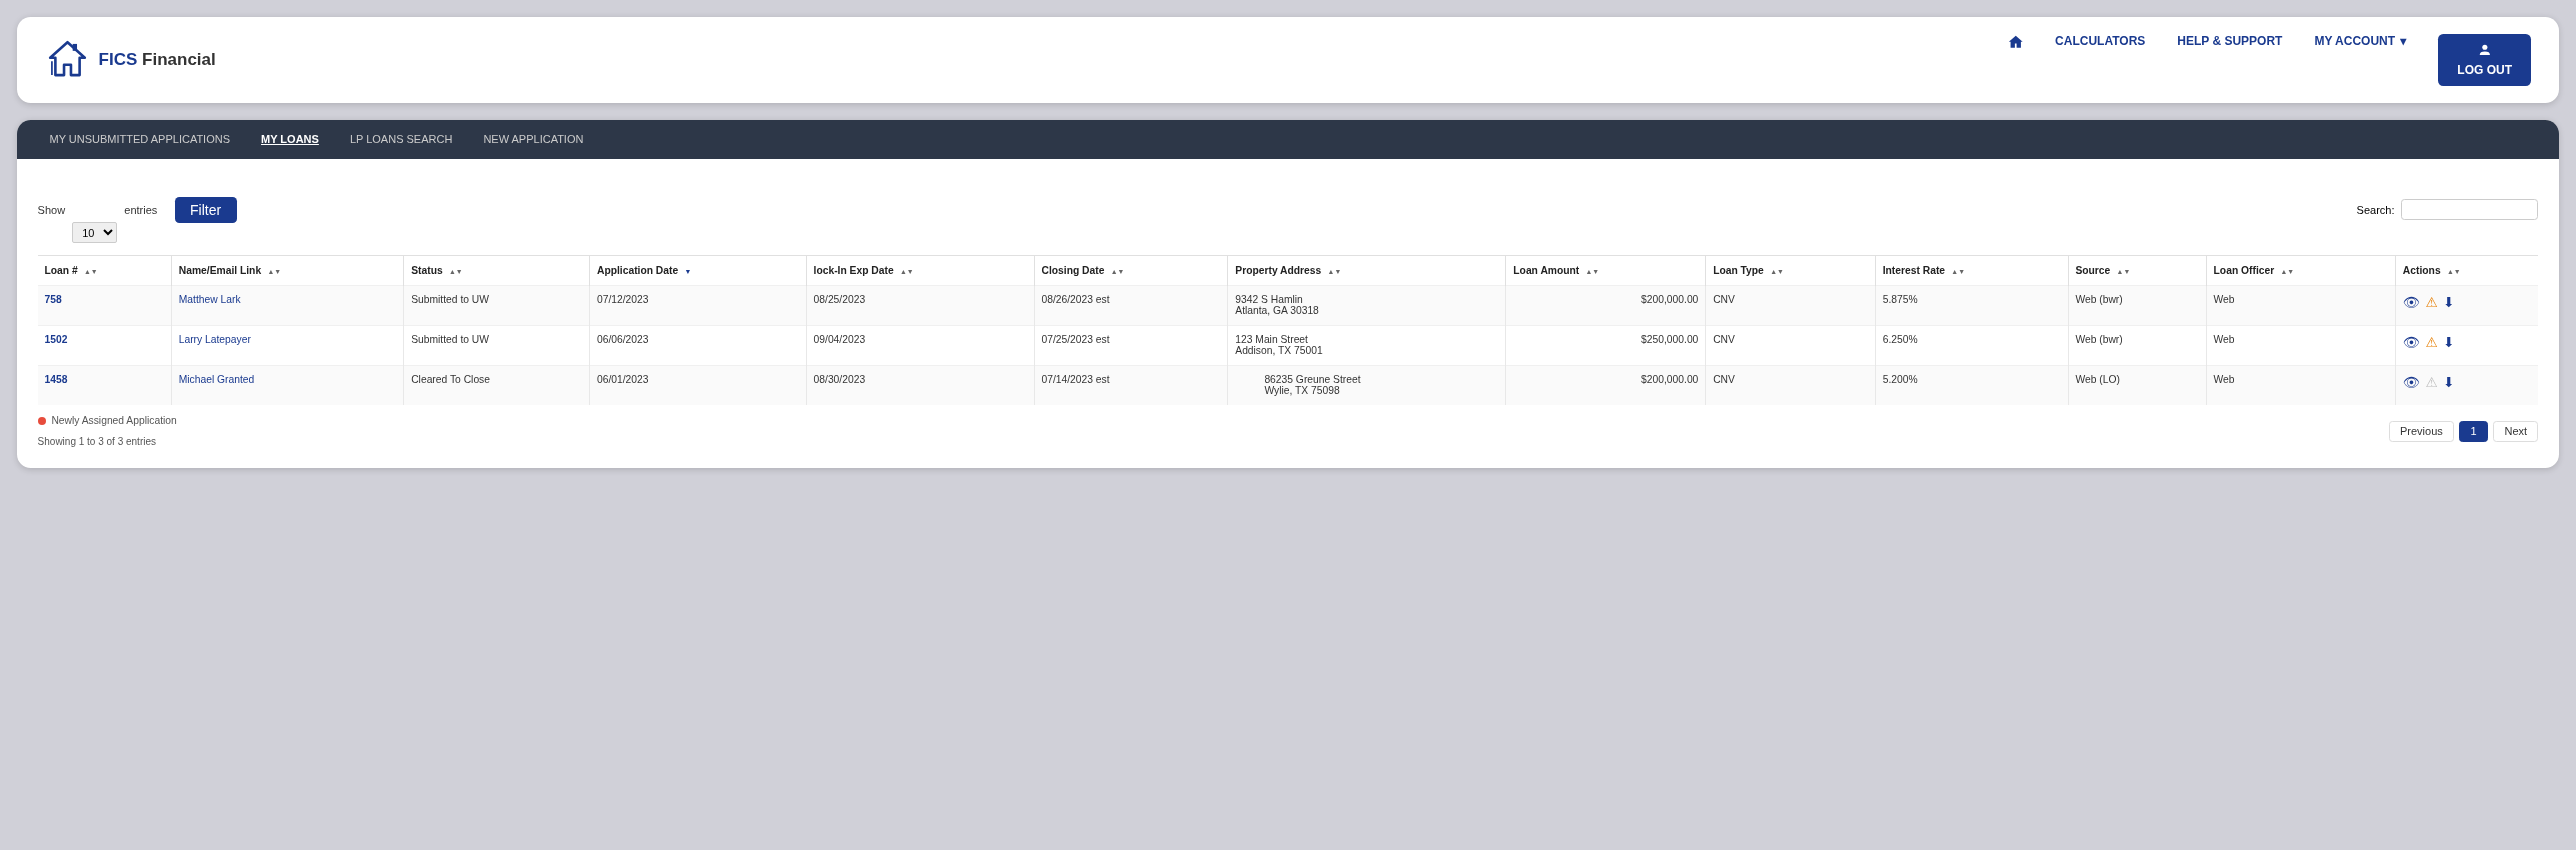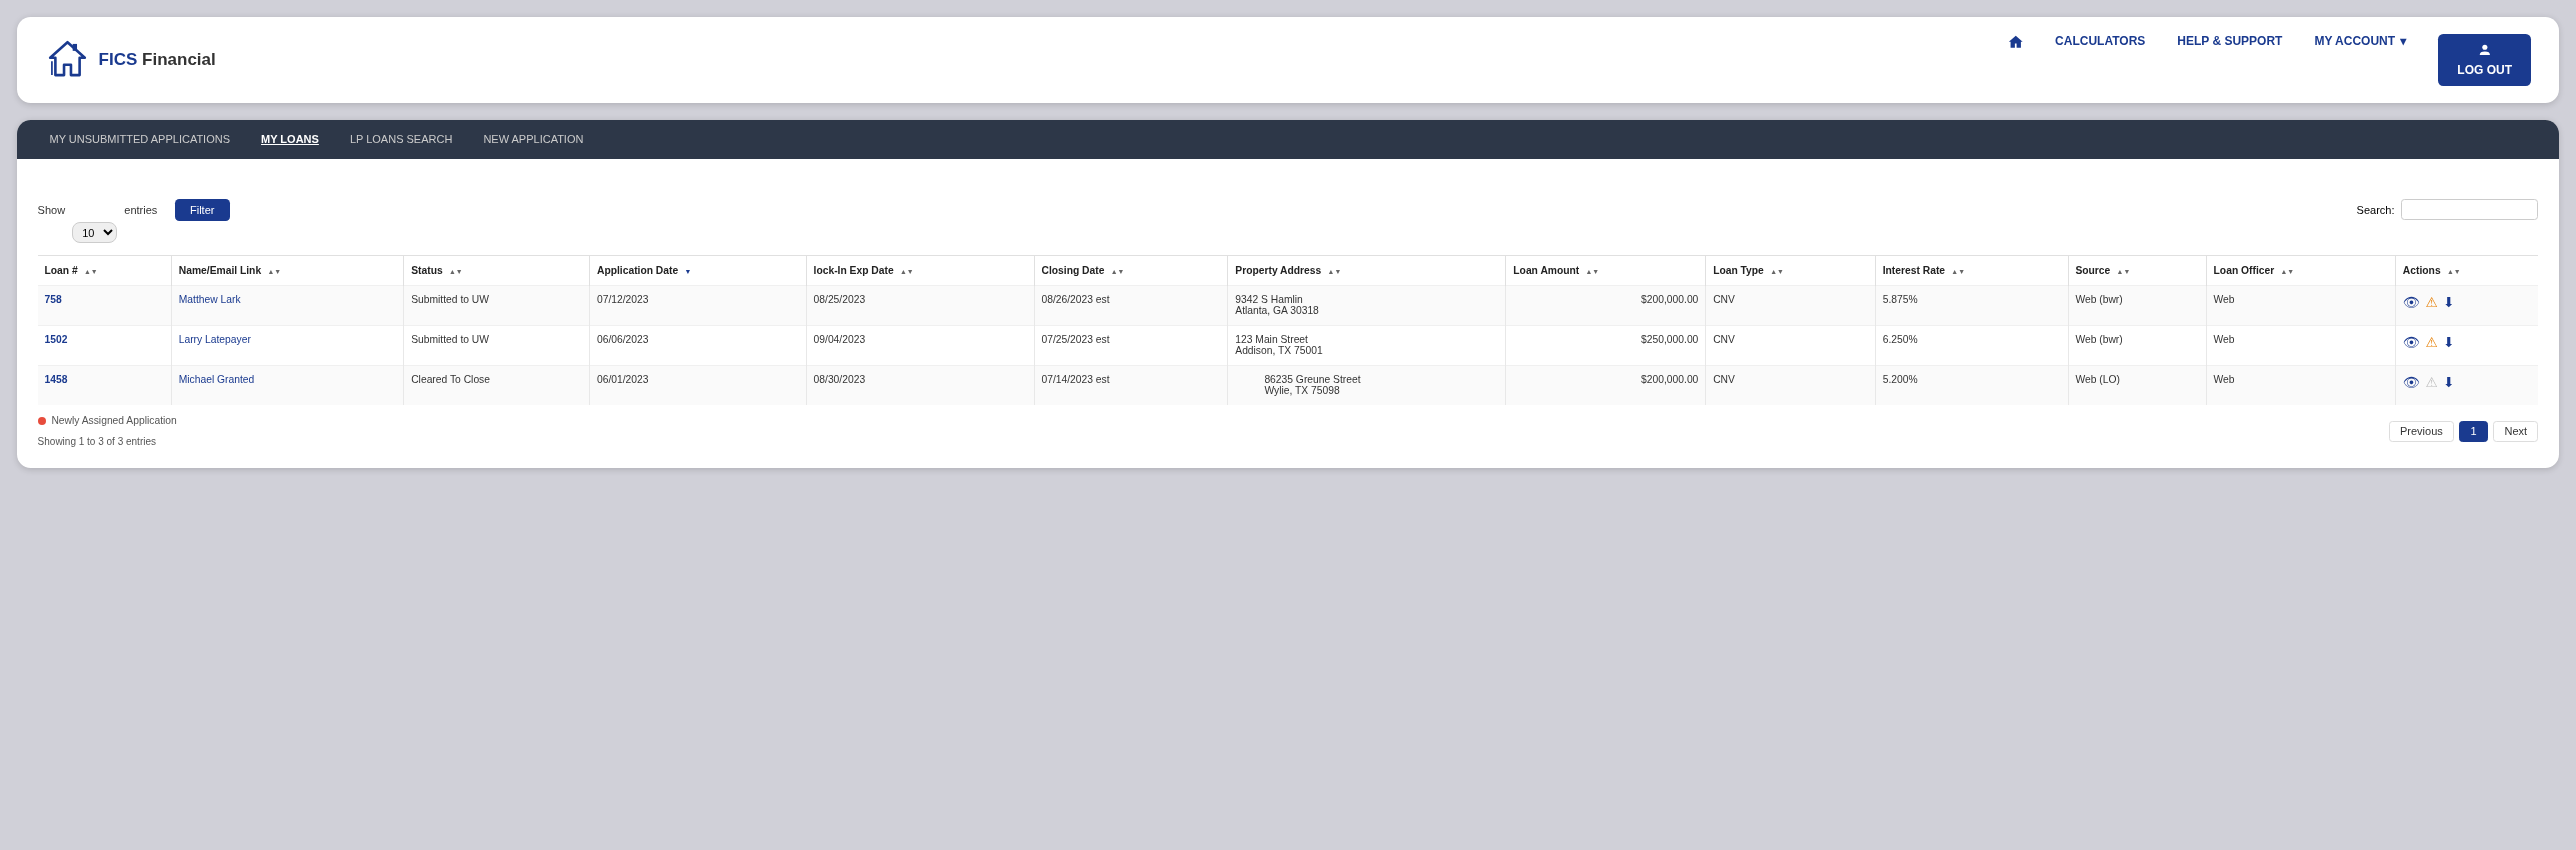--- a/index.html
+++ b/index.html
@@ -109,32 +109,32 @@
     }
     .show-entries {
       display: flex;
       align-items: center;
       gap: 6.9px;
       font-size: 11px;
       color: #333;
     }
     .show-entries select {
       border: 0.9px solid #ccc;
-      border-radius: 8px;
+      border-radius: 2px;
       padding: 2.6px 5.2px;
       font-size: 11px;
       margin-top: 46px;
     }
     .filter-btn {
       background: #1a3a8f;
       color: #fff;
       border: none;
       padding: 5.2px 15.5px;
       border-radius: 4.3px;
-      font-size: 11px;
+      font-size: 14px;
       cursor: pointer;
       margin-left: 8.6px;
     }
     .search-area {
       display: flex;
       align-items: center;
       gap: 6.9px;
       font-size: 11px;
     }
     .search-area input {

